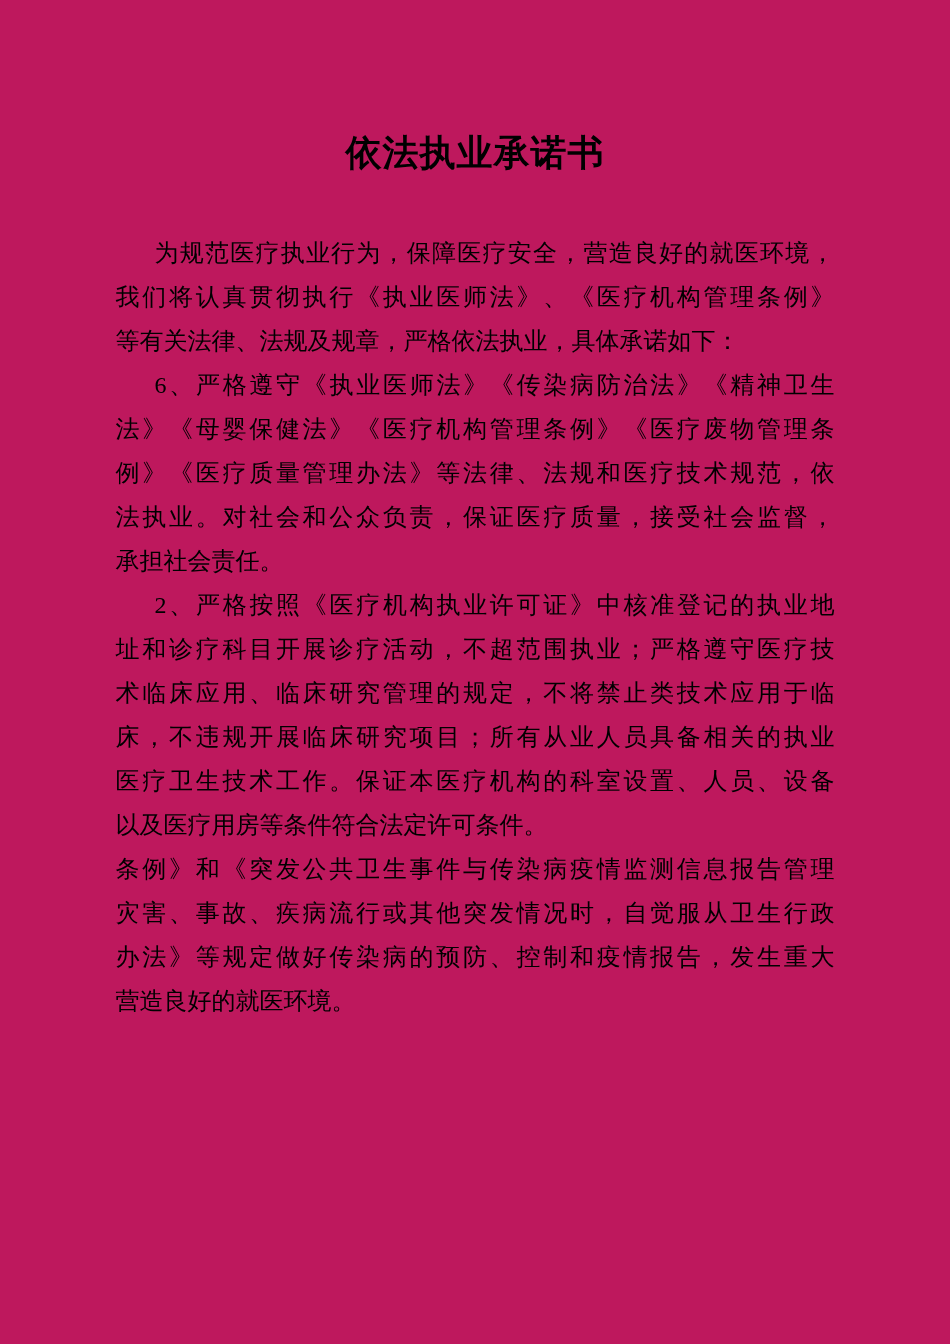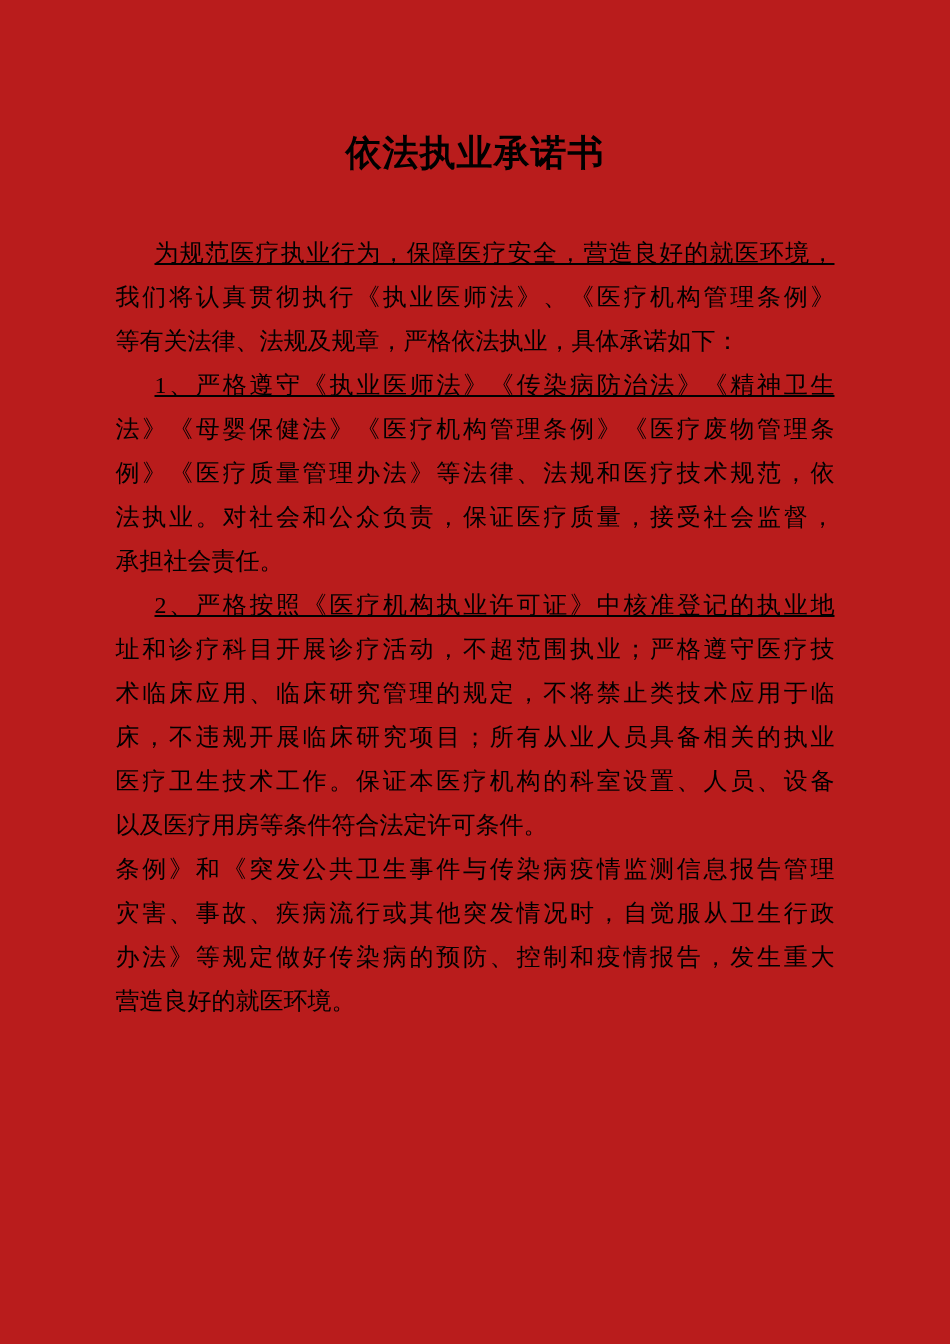--- a/index.html
+++ b/index.html
@@ -4,21 +4,21 @@
 <style>
   html, body {
     margin: 0;
     padding: 0;
     background: #ffffff;
   }
   .page {
     position: relative;
     width: 950px;
     height: 1344px;
-    background: #b91c1c;
+    background: #be185d;
     color: #000000;
     font-family: "Liberation Serif", "DejaVu Serif", serif;
     overflow: hidden;
   }
   .doc-title {
     margin-top: 130px;
     font-size: 36px;
     line-height: 46px;
     font-weight: bold;
     text-align: center;
@@ -37,40 +37,39 @@
     text-align: justify;
     text-align-last: justify;
     white-space: normal;
   }
   .line.para-end {
     text-align: right;
     text-align-last: left;
   }
   .line.indent {
     padding-left: 39px;
-    text-decoration: underline;
   }
 </style>
 </head>
 <body>
 
 <div class="page">
 
   <h1 class="doc-title">依法执业承诺书</h1>
 
   <div class="doc-body">
 
     <div class="para">
       <div class="line indent">为规范医疗执业行为，保障医疗安全，营造良好的就医环境，</div>
       <div class="line">我们将认真贯彻执行《执业医师法》、《医疗机构管理条例》</div>
       <div class="line para-end">等有关法律、法规及规章，严格依法执业，具体承诺如下：</div>
     </div>
 
     <div class="para">
-      <div class="line indent">1、严格遵守《执业医师法》《传染病防治法》《精神卫生</div>
+      <div class="line indent">6、严格遵守《执业医师法》《传染病防治法》《精神卫生</div>
       <div class="line">法》《母婴保健法》《医疗机构管理条例》《医疗废物管理条</div>
       <div class="line">例》《医疗质量管理办法》等法律、法规和医疗技术规范，依</div>
       <div class="line">法执业。对社会和公众负责，保证医疗质量，接受社会监督，</div>
       <div class="line para-end">承担社会责任。</div>
     </div>
 
     <div class="para">
       <div class="line indent">2、严格按照《医疗机构执业许可证》中核准登记的执业地</div>
       <div class="line">址和诊疗科目开展诊疗活动，不超范围执业；严格遵守医疗技</div>
       <div class="line">术临床应用、临床研究管理的规定，不将禁止类技术应用于临</div>

